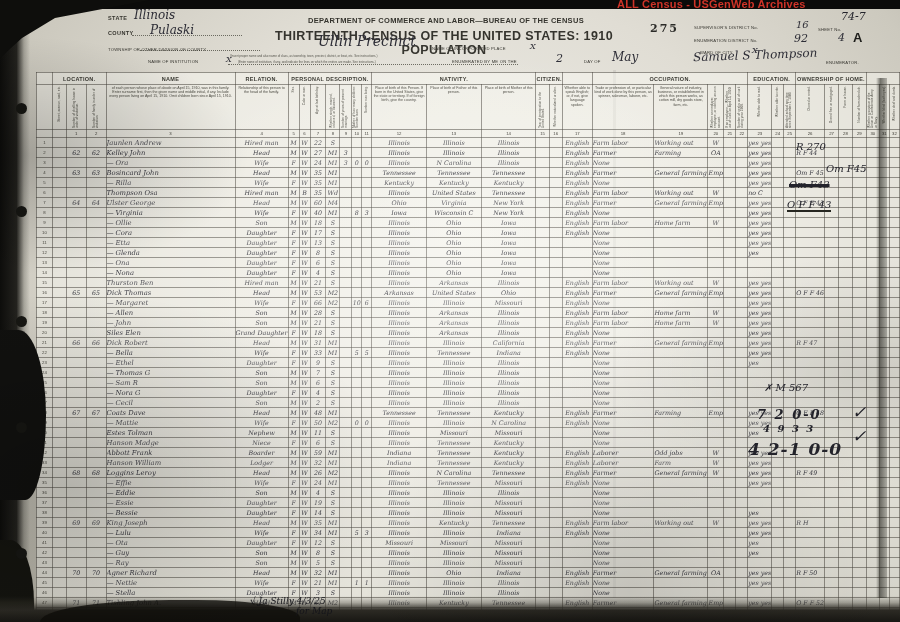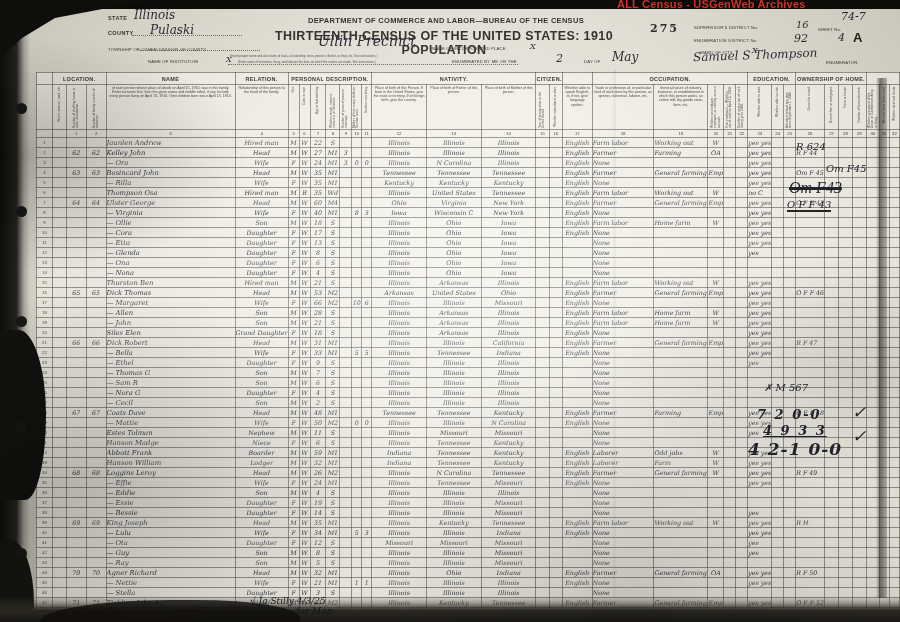--- a/index.html
+++ b/index.html
@@ -44,25 +44,25 @@
   .stamp{left:650px;top:22px;font-family:"DejaVu Serif",serif;font-weight:bold;font-size:11px;letter-spacing:2px;color:#2b2b28;}
   .dotline{border-bottom:1px dotted #6b6a60;display:inline-block;}
   
   .hw,.hw2{font-family:"DejaVu Serif",serif;font-style:italic;color:#2d2d36;}
   .hw2{position:absolute;z-index:4;}
   .sig{transform:rotate(-2deg);}
   .ann{position:absolute;font-family:"DejaVu Serif",serif;font-style:italic;color:#23232b;z-index:7;}
   .a0{left:841px;top:10px;font-size:11px;}
   .a1{left:796px;top:141px;font-size:10px;}
   .a2{left:792px;top:163px;font-size:10px;margin-left:34px;}
-  .a3{left:789px;top:179px;font-size:16px;text-decoration:line-through;text-decoration-thickness:2.5px;font-family:Liberation Serif, serif;}
+  .a3{left:789px;top:179px;font-size:10px;text-decoration:line-through;text-decoration-thickness:2.5px;}
   .a4{left:787px;top:199px;font-size:10px;border-bottom:2px solid #262620;}
   .a5{left:764px;top:382px;font-size:10px;}
   .a6{left:757px;top:407px;font-size:13px;letter-spacing:2px;font-weight:bold;}
-  .a7{left:763px;top:423px;font-size:13px;letter-spacing:2px;font-weight:bold;text-decoration:underline;}
+  .a7{left:763px;top:423px;font-size:10px;letter-spacing:2px;font-weight:bold;}
   .a8{left:748px;top:439px;font-size:17px;letter-spacing:1px;font-weight:bold;}
   .a9{left:852px;top:402px;font-size:17px;}
   .a10{left:852px;top:426px;font-size:17px;}
   .a11{left:250px;top:596px;font-size:9px;z-index:8;color:#15151a;}
   .a12{left:296px;top:606px;font-size:9px;z-index:8;color:#15151a;}
   .sheetletter{left:853px;top:30px;font-size:13px;font-weight:bold;color:#1d1d1a;font-family:"Liberation Sans",sans-serif;}
   
   #census-table{position:absolute;left:36px;top:72px;z-index:3;border-collapse:collapse;table-layout:fixed;
     background:rgba(252,252,247,.45);}
   #census-table td,#census-table th{border:0.5px solid rgba(72,70,62,.55);padding:0;overflow:hidden;}
@@ -2100,21 +2100,21 @@
           <td></td>
           <td></td>
           <td></td>
           <td></td>
           <td></td>
         </tr>
       </tbody>
     </table>
 
   <div class="ann a0">74-7</div>
-  <div class="ann a1">R 624</div>
+  <div class="ann a1">R 270</div>
   <div class="ann a2">Om F45</div>
   <div class="ann a3">Om F43</div>
   <div class="ann a4">O F F 43</div>
   <div class="ann a5">✗ M 567</div>
   <div class="ann a6">7 2 0-0</div>
   <div class="ann a7">4 9 3 3</div>
   <div class="ann a8">4 2-1 0-0</div>
   <div class="ann a9">✓</div>
   <div class="ann a10">✓</div>
   <div class="ann a11">√ Ja Stilly 4/3/25</div>

